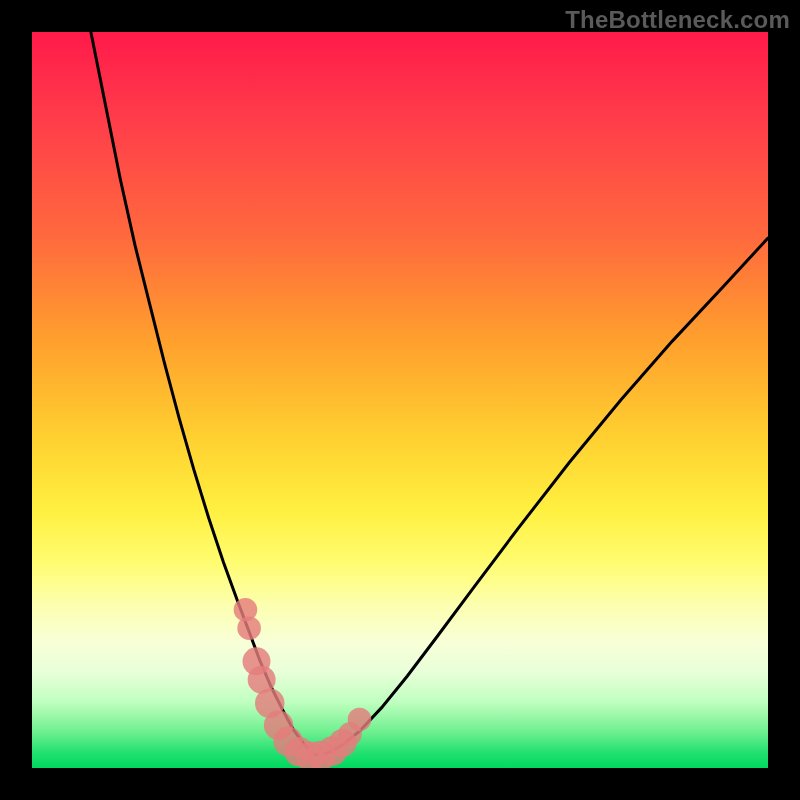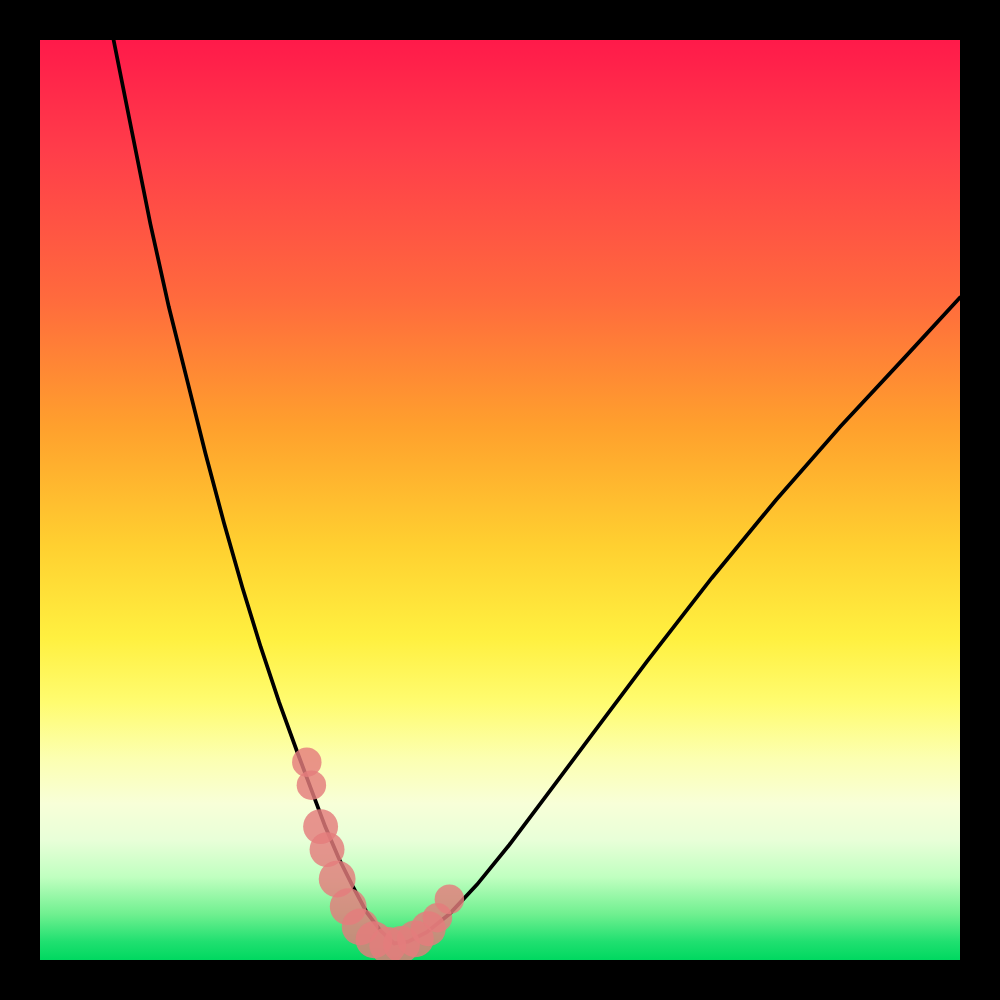--- a/index.html
+++ b/index.html
@@ -79,13 +79,14 @@
           <circle cx="267.17" cy="719.81" r="14.72" class="dot"></circle>
           <circle cx="278.21" cy="724.22" r="14.72" class="dot"></circle>
           <circle cx="289.25" cy="723.49" r="14.72" class="dot"></circle>
           <circle cx="300.29" cy="719.07" r="14.72" class="dot"></circle>
           <circle cx="310.59" cy="710.98" r="13.98" class="dot"></circle>
           <circle cx="317.95" cy="702.14" r="11.78" class="dot"></circle>
           <circle cx="327.52" cy="687.42" r="11.78" class="dot"></circle>
         </g>
     </svg>
   </div>
+  <div class="watermark">TheBottleneck.com</div>
 </div>
 
 </body></html>

